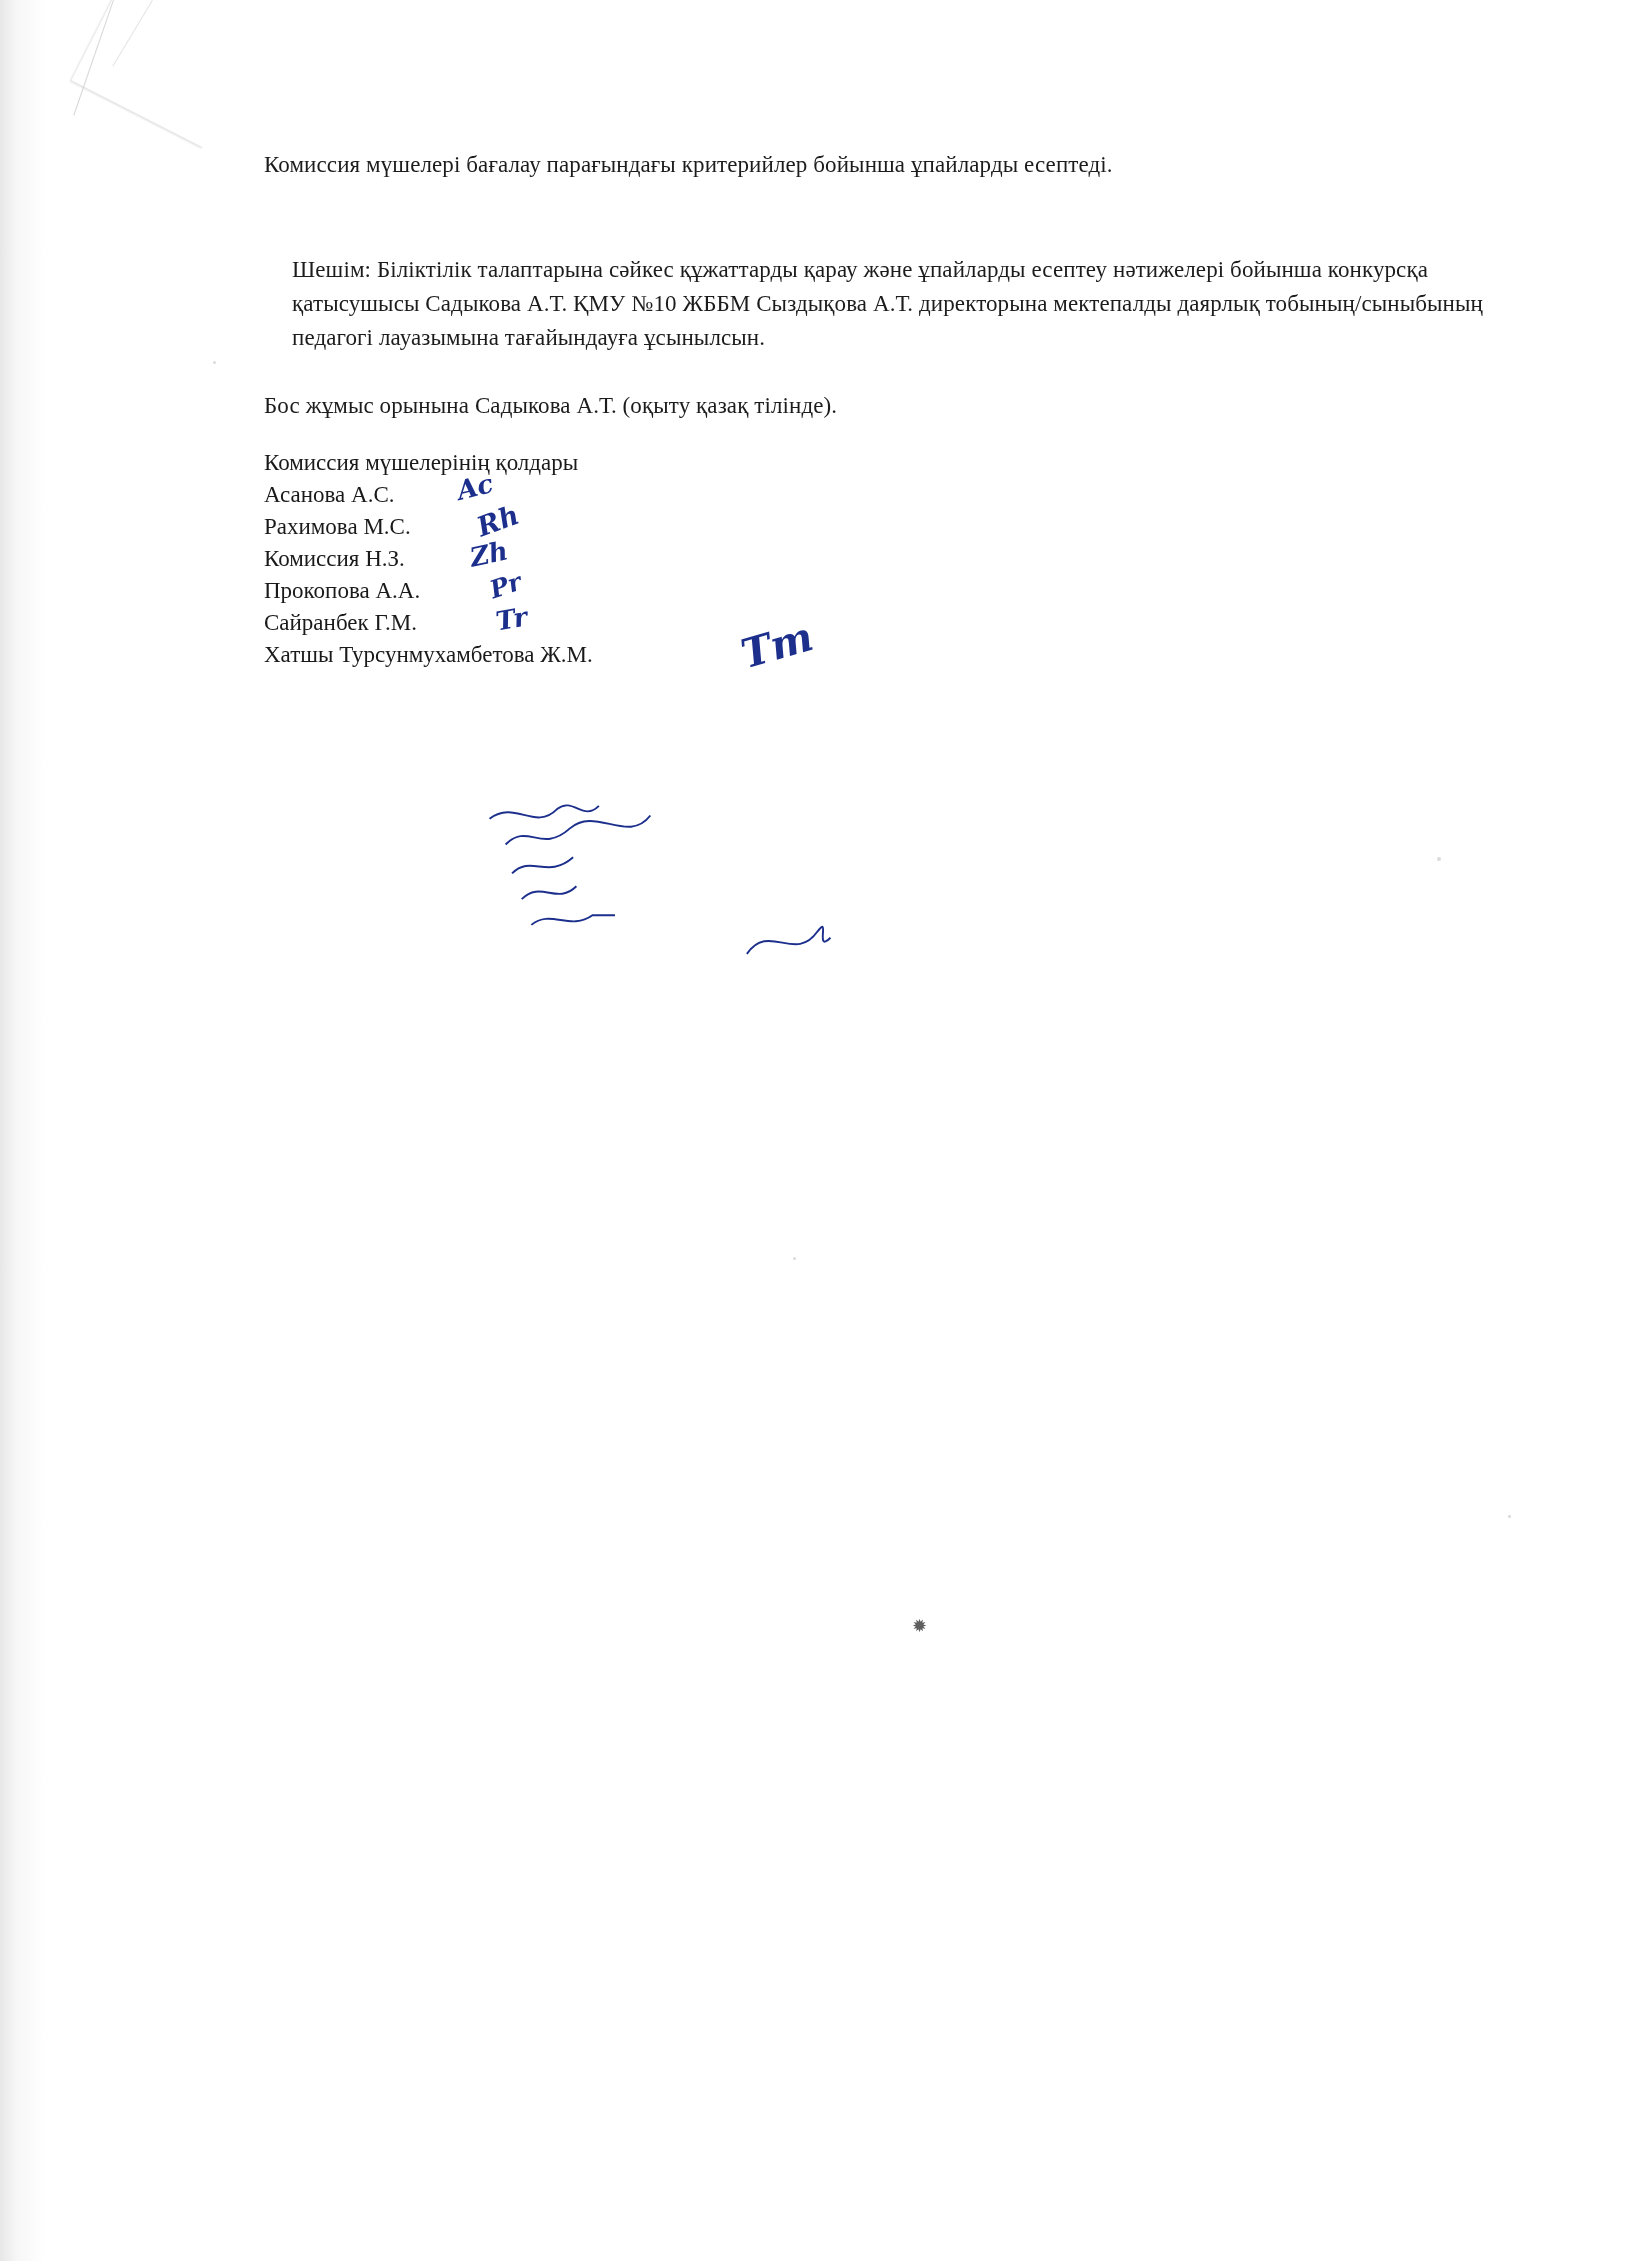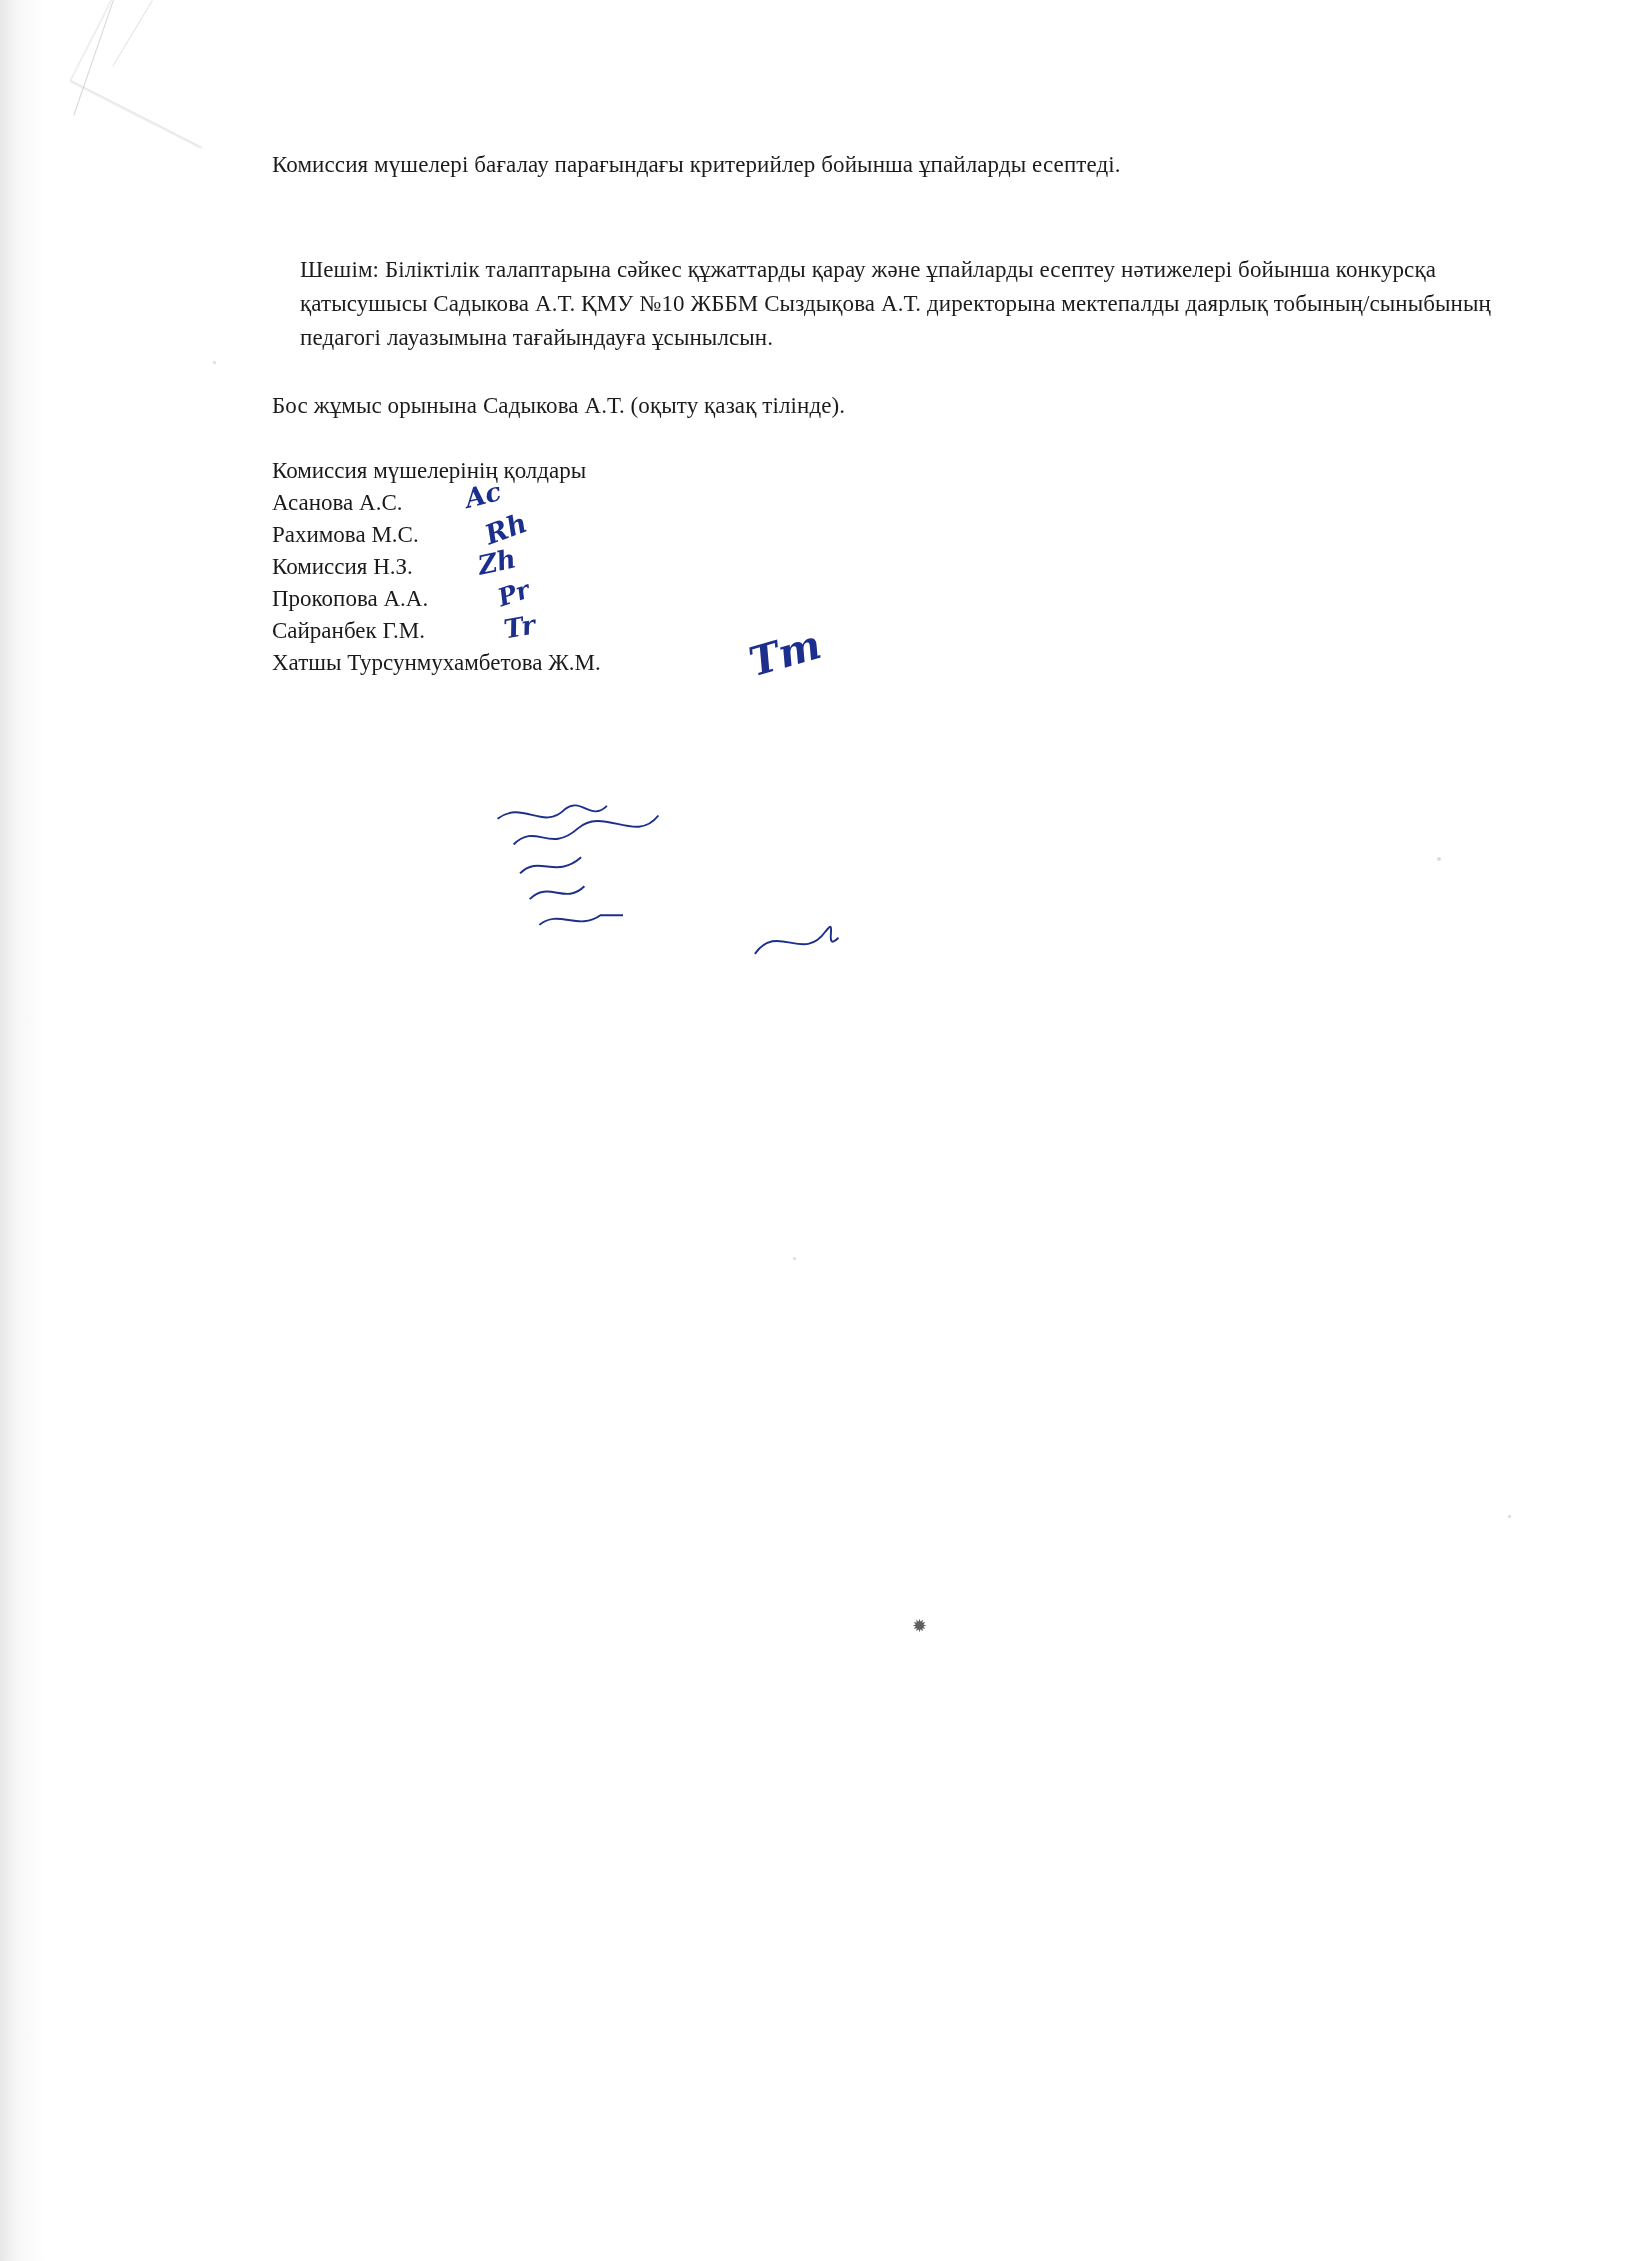--- a/index.html
+++ b/index.html
@@ -55,40 +55,40 @@
     width: 1.3px;
     height: 77px;
     background: #dcdcdc;
     transform: rotate(31deg);
     transform-origin: top left;
     opacity: .8;
   }
 
   .doc-body {
     position: absolute;
-    left: 272px;
+    left: 264px;
     top: 148px;
     width: 1218px;
   }
 
   .para {
     font-size: 23px;
     line-height: 34px;
     letter-spacing: 0.1px;
     margin: 0;
     color: #1c1c1c;
   }
   .para.block-1 { width: 1205px; }
   .gap-lg { height: 71px; }
   .gap-md { height: 34px; }
 
   .para.decision { width: 1199px; margin-left: 28px; }
 
   .sign-block {
-    margin-top: 32px;
+    margin-top: 24px;
     font-size: 23px;
     line-height: 32px;
   }
   .sign-row {
     position: relative;
     height: 32px;
     white-space: nowrap;
   }
   .sign-name { display: inline-block; }
 

